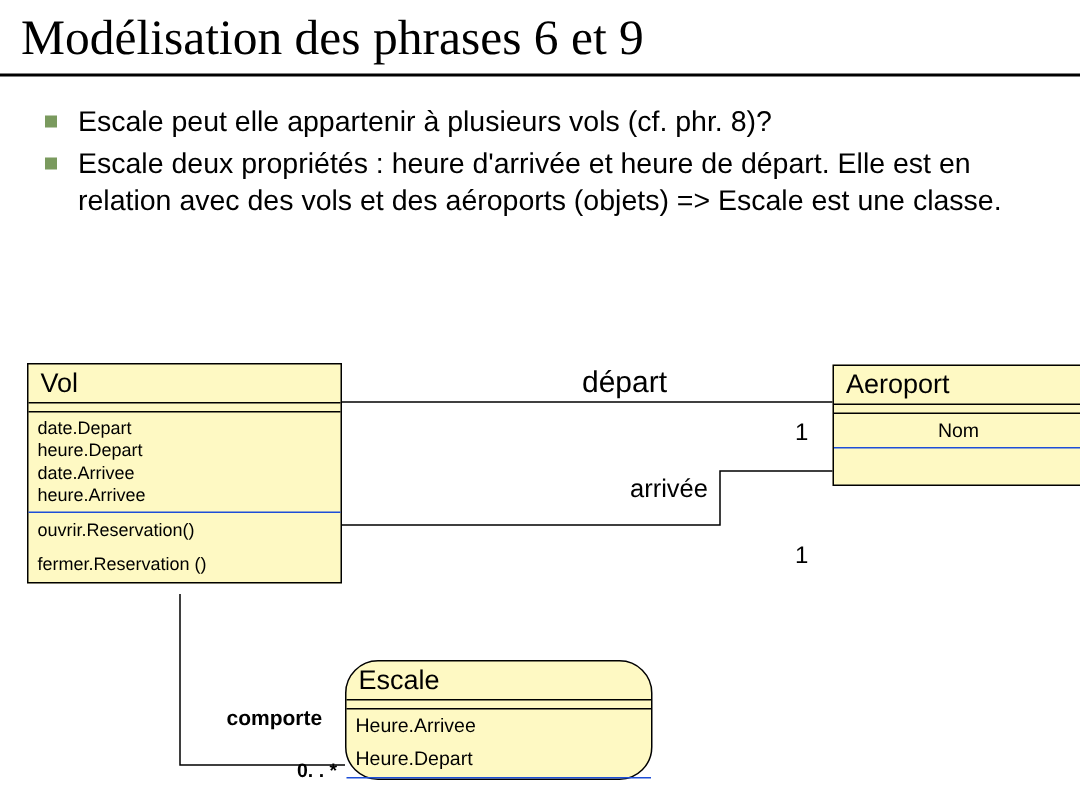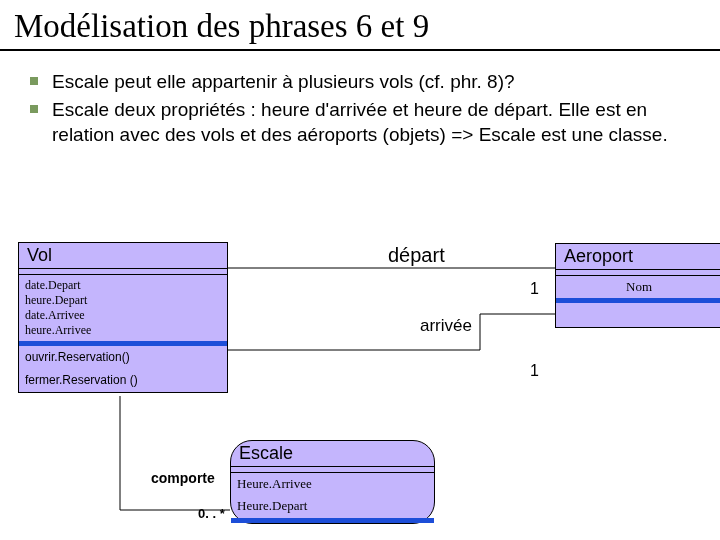--- a/index.html
+++ b/index.html
@@ -33,35 +33,34 @@
     position: absolute;
     left: -22px;
     top: 8px;
     width: 8px;
     height: 8px;
     background: #7a9a5e;
   }
   .uml-box {
     position: absolute;
     border: 1px solid #000;
-    background: #c4b5fd;
+    background: #fef9c3;
   }
   .uml-name {
     text-align: center;
     padding: 2px 6px;
     font-size: 18px;
     border-bottom: 1px solid #000;
   }
   .uml-attrs {
-    border-bottom: 5px solid #1d4ed8;
+    border-bottom: 1px solid #1d4ed8;
     padding: 3px 6px;
     font-size: 12px;
     line-height: 1.25;
     min-height: 10px;
-    font-family: Liberation Serif, serif;
   }
   .uml-ops {
     padding: 3px 6px;
     font-size: 12px;
     line-height: 1.4;
     min-height: 10px;
   }
   .thinbar {
     height: 6px;
     border-bottom: 1px solid #000;

